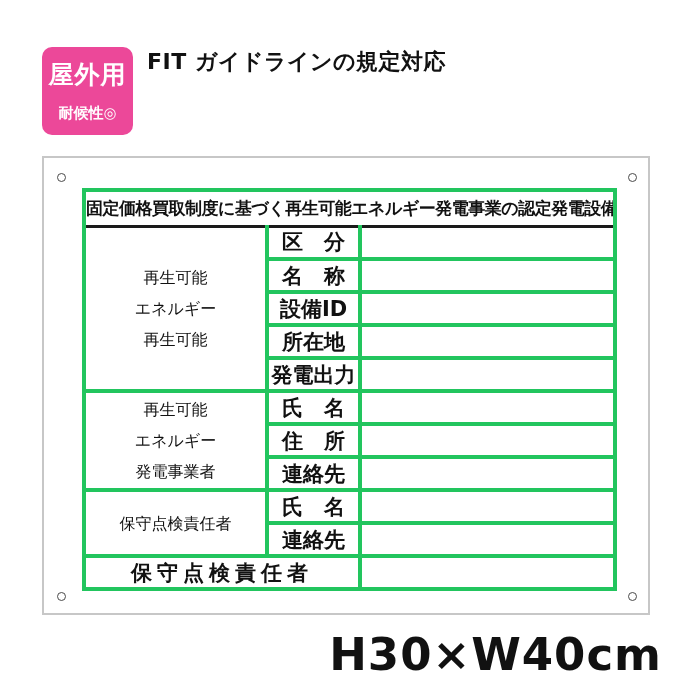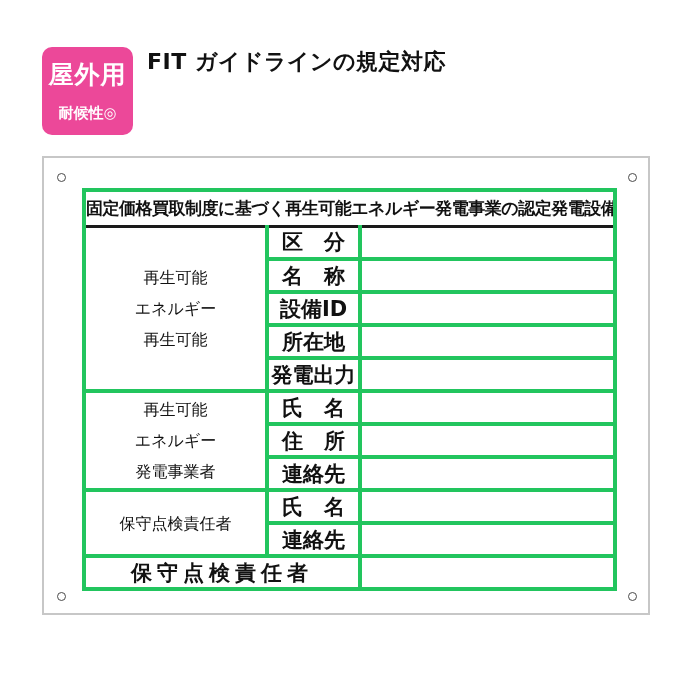--- a/index.html
+++ b/index.html
@@ -153,14 +153,15 @@
         <td class="vcell"></td>
       </tr>
 
       <tr class="sec">
         <td class="fcell" colspan="2">保守点検責任者</td>
         <td class="vcell"></td>
       </tr>
     </tbody>
   </table>
 
+  <div class="size-label">H30×W40cm</div>
 
 </div>
 
 </body></html>

